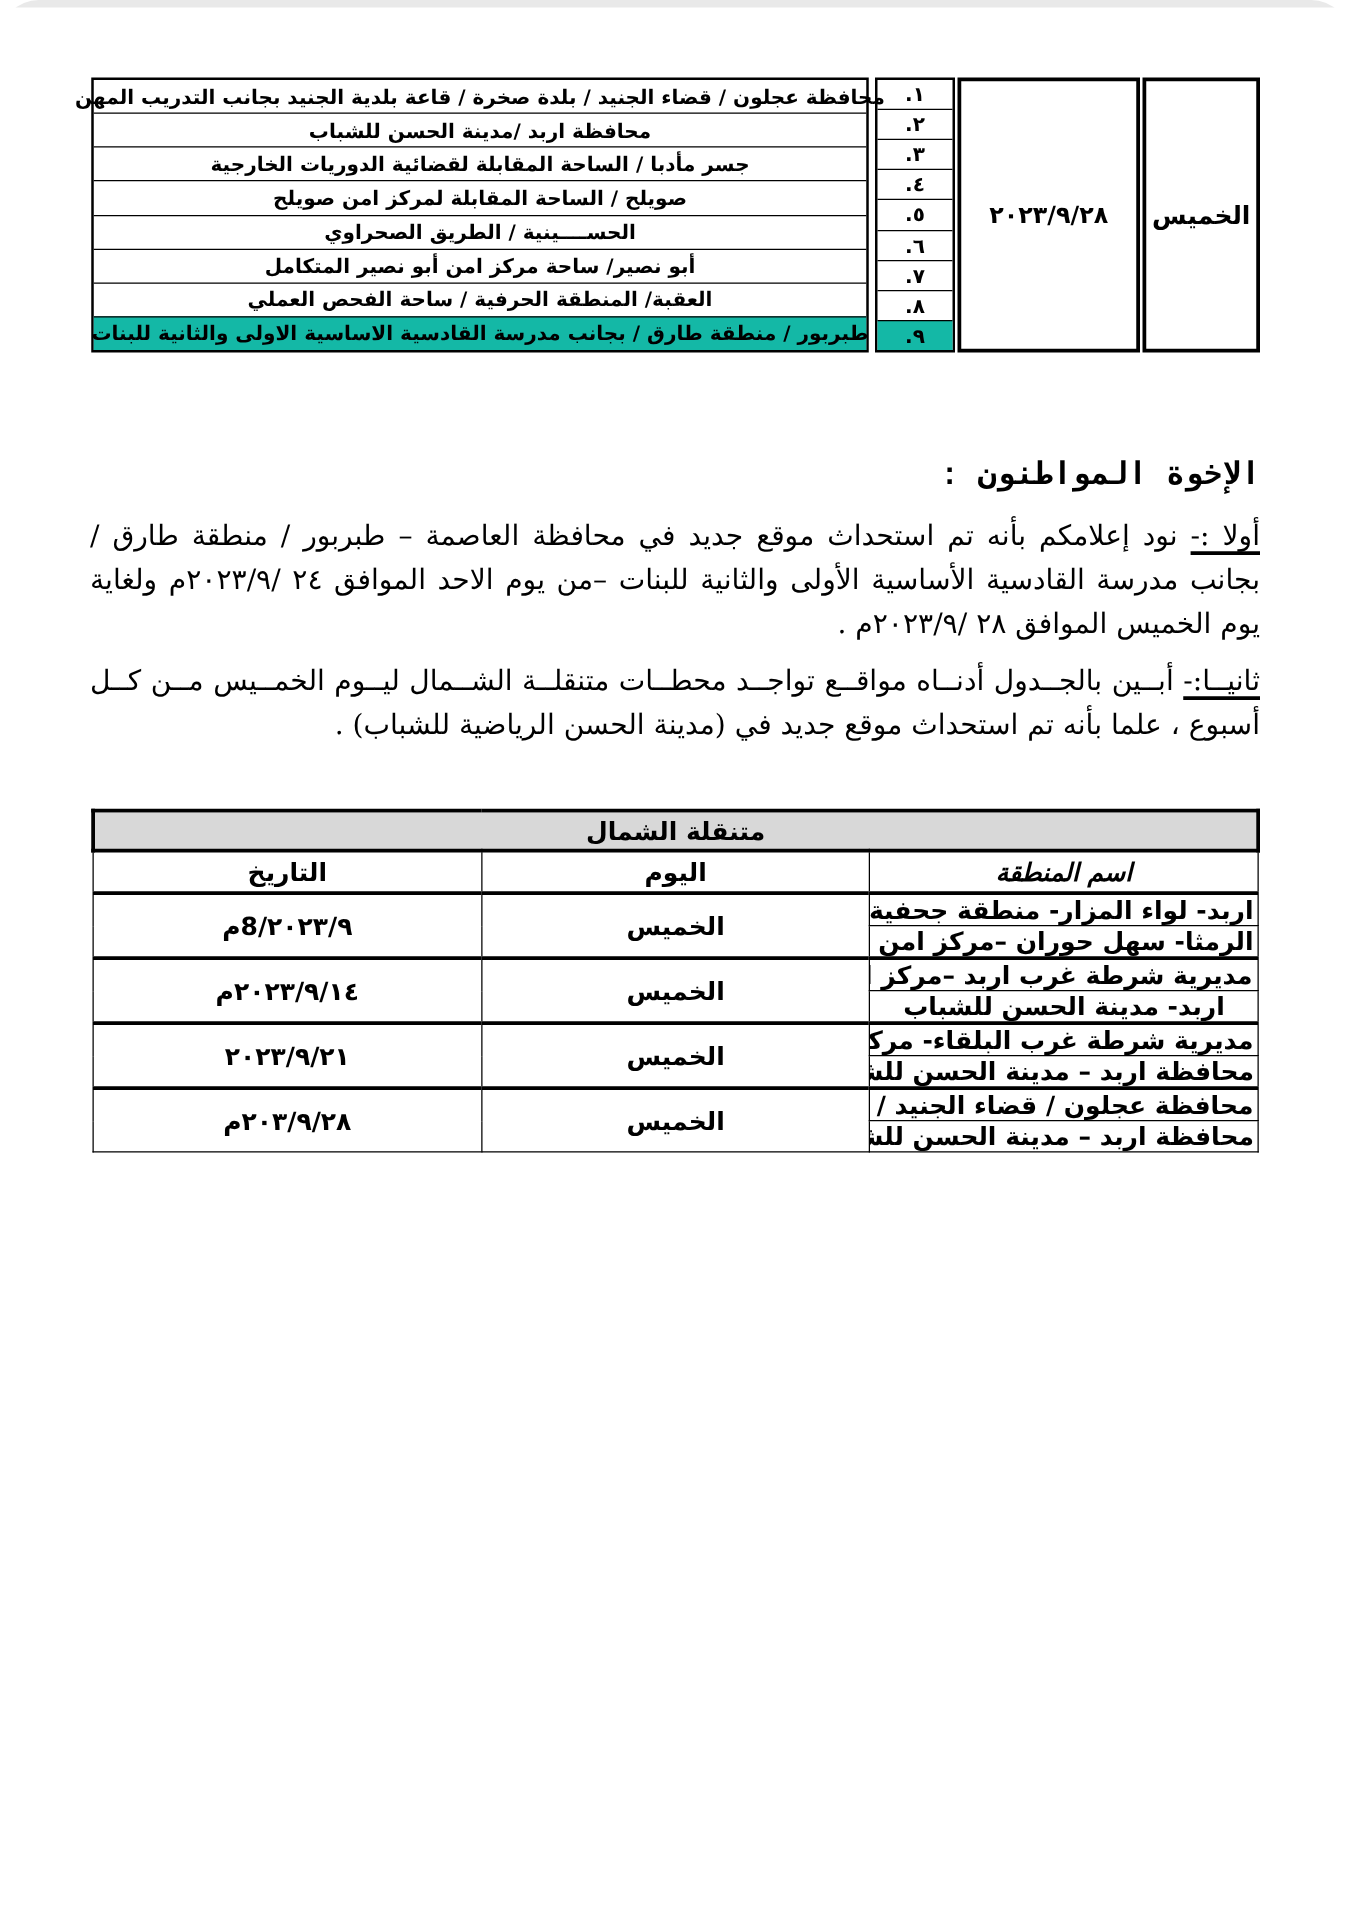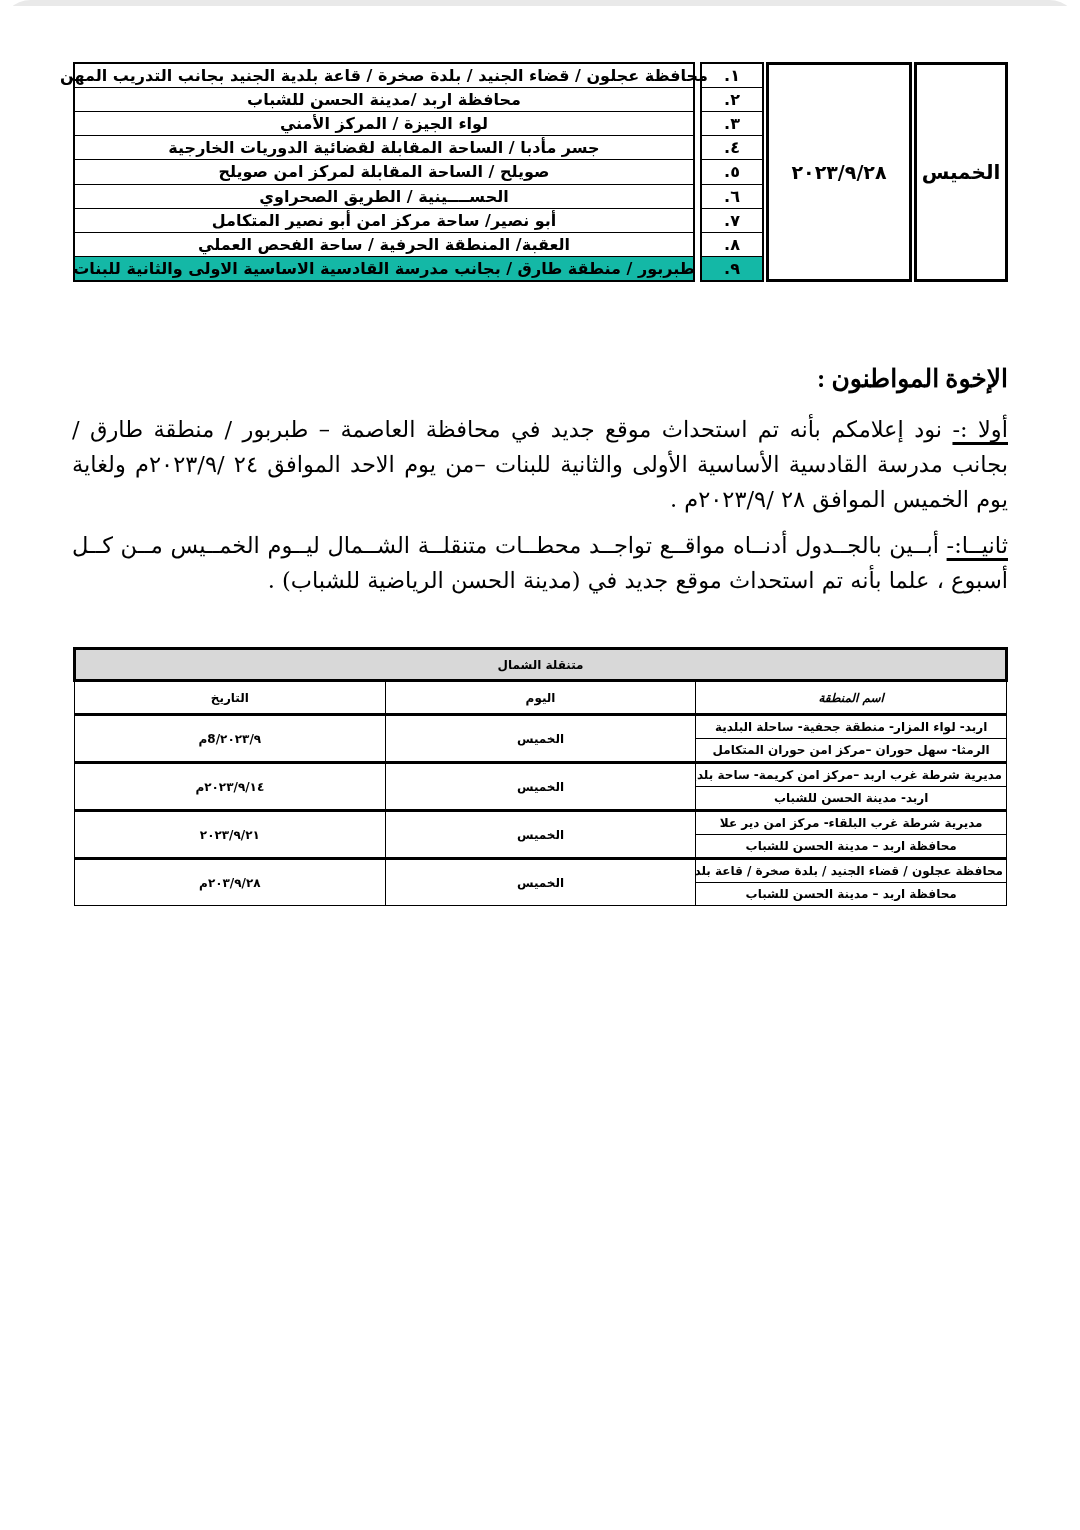--- a/index.html
+++ b/index.html
@@ -16,30 +16,30 @@
   .trow{flex:1;display:flex;align-items:center;justify-content:center;border-top:1px solid #000;
         font-weight:bold;font-size:16px;white-space:nowrap;direction:rtl;}
   .trow:first-child{border-top:none;}
   .hl{background:#14b8a6;}
   .span-cell{width:146px;height:220px;border:3px solid #000;box-sizing:border-box;
              display:flex;align-items:center;justify-content:center;font-weight:bold;font-size:19px;direction:rtl;}
   .day-cell{width:94px;font-size:20px;}
 
   
   .greeting{position:absolute;right:72px;top:364px;direction:rtl;font-weight:bold;font-size:25px;
-            font-family:Liberation Serif, serif;}
+            font-family:Liberation Mono, monospace;}
   .para{position:absolute;left:72px;right:72px;direction:rtl;text-align:justify;
         font-size:22.5px;line-height:35px;font-family:"DejaVu Serif","Liberation Serif",serif;}
   .p1{top:412px;} .p2{top:528px;}
   .para-label{font-weight:normal;text-decoration:underline;text-decoration-thickness:2.5px;text-underline-offset:5px;}
 
   
   .north-table{position:absolute;left:73px;top:647px;width:935px;border-collapse:collapse;direction:rtl;
                table-layout:fixed;}
-  .north-table td{border:1px solid #000;font-weight:bold;font-size:12px;text-align:center;
+  .north-table td{border:1px solid #000;font-weight:bold;font-size:20px;text-align:center;
                   padding:0 4px;white-space:nowrap;overflow:hidden;}
   .nt-title{height:29px;background:#d8d8d8;font-size:17px;border:3px solid #000 !important;}
   .nt-head td{height:31px;border-bottom:3px solid #000;}
   .nt-group-top td{border-top:3px solid #000;}
   .nt-sub{height:22px;}
   .col-area{width:598px;font-style:italic;} .col-day{width:127px;} .col-date{width:210px;}
 
   
   .nav-pill{position:absolute;left:33px;top:1383px;width:38px;height:90px;background:#474747;
             border-radius:19px;display:flex;flex-direction:column;align-items:center;justify-content:space-between;
@@ -56,23 +56,20 @@
 <div class="page">
   <div class="top-strip"></div>
 
   <div class="top-table">
     <div class="col-box loc-col">
       <div class="trow">
           <span>محافظة عجلون / قضاء الجنيد / بلدة صخرة / قاعة بلدية الجنيد بجانب التدريب المهن</span>
         </div>
       <div class="trow">
           <span>محافظة اربد /مدينة الحسن للشباب</span>
-        </div>
-      <div class="trow">
-          <span>لواء الجيزة / المركز الأمني</span>
         </div>
       <div class="trow">
           <span>جسر مأدبا / الساحة المقابلة لقضائية الدوريات الخارجية</span>
         </div>
       <div class="trow">
           <span>صويلح / الساحة المقابلة لمركز امن صويلح</span>
         </div>
       <div class="trow">
           <span>الحســــينية / الطريق الصحراوي</span>
         </div>

